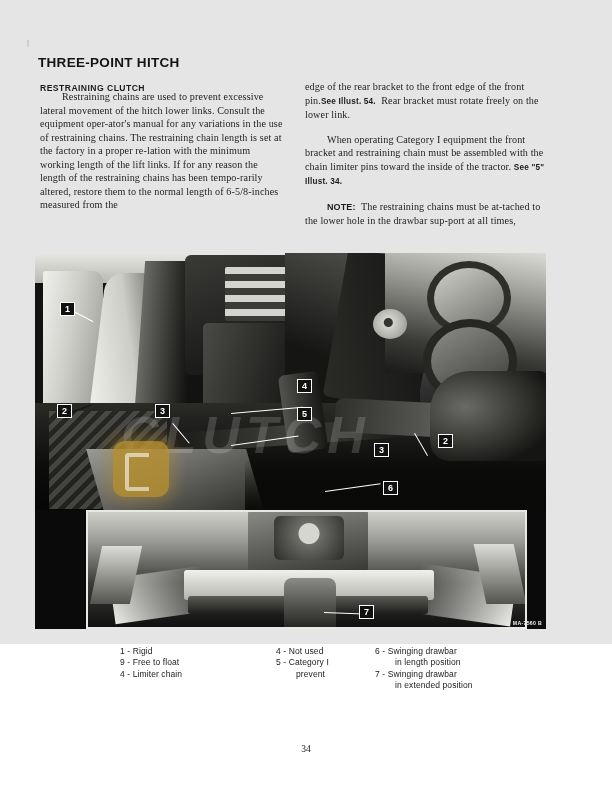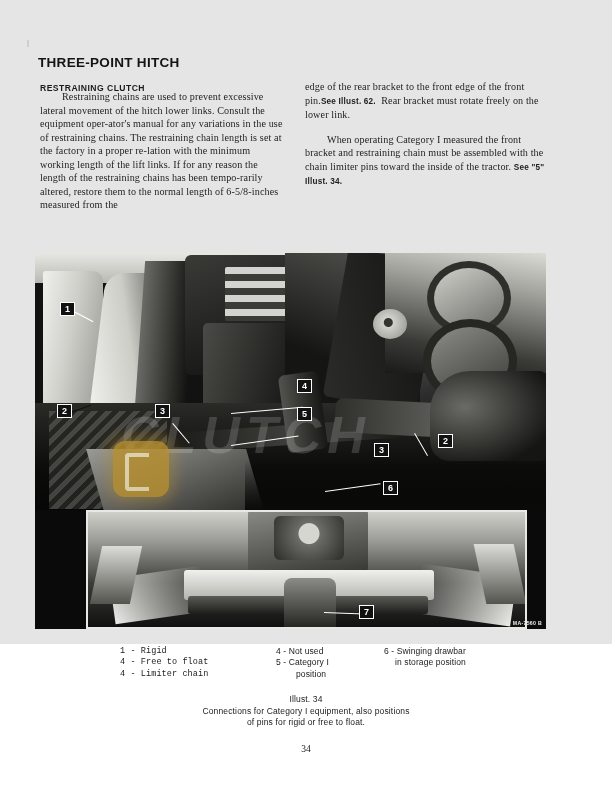--- a/index.html
+++ b/index.html
@@ -266,23 +266,23 @@
   }
   .legend-col {
     position: absolute;
     top: 0;
     font-family: "Liberation Sans", "DejaVu Sans", sans-serif;
     font-size: 8.5px;
     line-height: 11.4px;
     color: #1b1b1b;
     letter-spacing: 0.1px;
   }
-  .legend-col.c1 { left: 0px; font-family: Liberation Mono, monospace; }
+  .legend-col.c1 { left: 0px; }
   .legend-col.c2 { left: 156px; }
-  .legend-col.c3 { left: 255px; text-align: right; }
+  .legend-col.c3 { left: 255px; }
   .legend-item { white-space: nowrap; }
   .legend-item .cont { display: block; padding-left: 20px; }
 
   
   .caption {
     position: absolute;
     left: 0;
     top: 694px;
     width: 612px;
     text-align: center;
@@ -322,24 +322,25 @@
 
   <h1 class="section-title">THREE-POINT HITCH</h1>
 
   <h2 class="subsection-title">RESTRAINING CLUTCH</h2>
 
   <div class="col col-left">
     <p class="para indent">Restraining chains are used to prevent excessive lateral movement of the hitch lower links. Consult the equipment oper-ator's manual for any variations in the use of restraining chains. The restraining chain length is set at the factory in a proper re-lation with the minimum working length of the lift links. If for any reason the length of the restraining chains has been tempo-rarily altered, restore them to the normal length of 6-5/8-inches measured from the</p>
   </div>
 
   <div class="col col-right">
-    <p class="para"><span>edge of the rear bracket to the front edge of the front pin.</span><span class="sref">See Illust. 62.</span>&nbsp;&nbsp;<span>Rear bracket must rotate freely on the lower link.</span></p>
-
-    <p class="para indent"><span>When operating Category I measured the front bracket and restraining chain must be assembled with the chain limiter pins toward the inside of the tractor.</span>&nbsp;<span class="sref">See "5" Illust. 34.</span></p>
-
+    <p class="para"><span>edge of the rear bracket to the front edge of the front pin.</span><span class="sref">See Illust. 54.</span>&nbsp;&nbsp;<span>Rear bracket must rotate freely on the lower link.</span></p>
+
+    <p class="para indent"><span>When operating Category I equipment the front bracket and restraining chain must be assembled with the chain limiter pins toward the inside of the tractor.</span>&nbsp;<span class="sref">See "5" Illust. 34.</span></p>
+
+    <p class="para indent"><span class="noteword">NOTE:</span>&nbsp;&nbsp;<span>The restraining chains must be at-tached to the lower hole in the drawbar sup-port at all times,</span></p>
   </div>
 
   <div class="figure">
 
     <div class="photo-main">
       <div class="m pm1"></div>
         <div class="m pm2"></div>
         <div class="m pm3"></div>
       <div class="m pm4"></div>
         <div class="m pm5"></div>
@@ -396,41 +397,40 @@
       <div class="callout" style="left:272px; top:94px;">7</div>
     </div>
 
     <div class="figure-code">MA-7560 B</div>
   </div>
 
   <div class="legend">
 
     <div class="legend-col c1">
       <div class="legend-item">1 - Rigid</div>
-      <div class="legend-item">4 - Free to float</div>
+      <div class="legend-item">9 - Free to float</div>
       <div class="legend-item">4 - Limiter chain</div>
     </div>
 
     <div class="legend-col c2">
       <div class="legend-item">4 - Not used</div>
       <div class="legend-item">
         <span>5 - Category I</span>
-        <span class="cont">position</span>
+        <span class="cont">prevent</span>
       </div>
     </div>
 
     <div class="legend-col c3">
       <div class="legend-item">
         <span>6 - Swinging drawbar</span>
-        <span class="cont">in storage position</span>
+        <span class="cont">in length position</span>
+      </div>
+      <div class="legend-item">
+        <span>7 - Swinging drawbar</span>
+        <span class="cont">in extended position</span>
       </div>
     </div>
   </div>
 
-  <div class="caption">
-    <span class="illust">Illust. 34</span>
-    <span class="cl">Connections for Category I equipment, also positions</span>
-    <span class="cl">of pins for rigid or free to float.</span>
-  </div>
 
   <div class="page-number">34</div>
 
 </div>
 
 </body></html>

